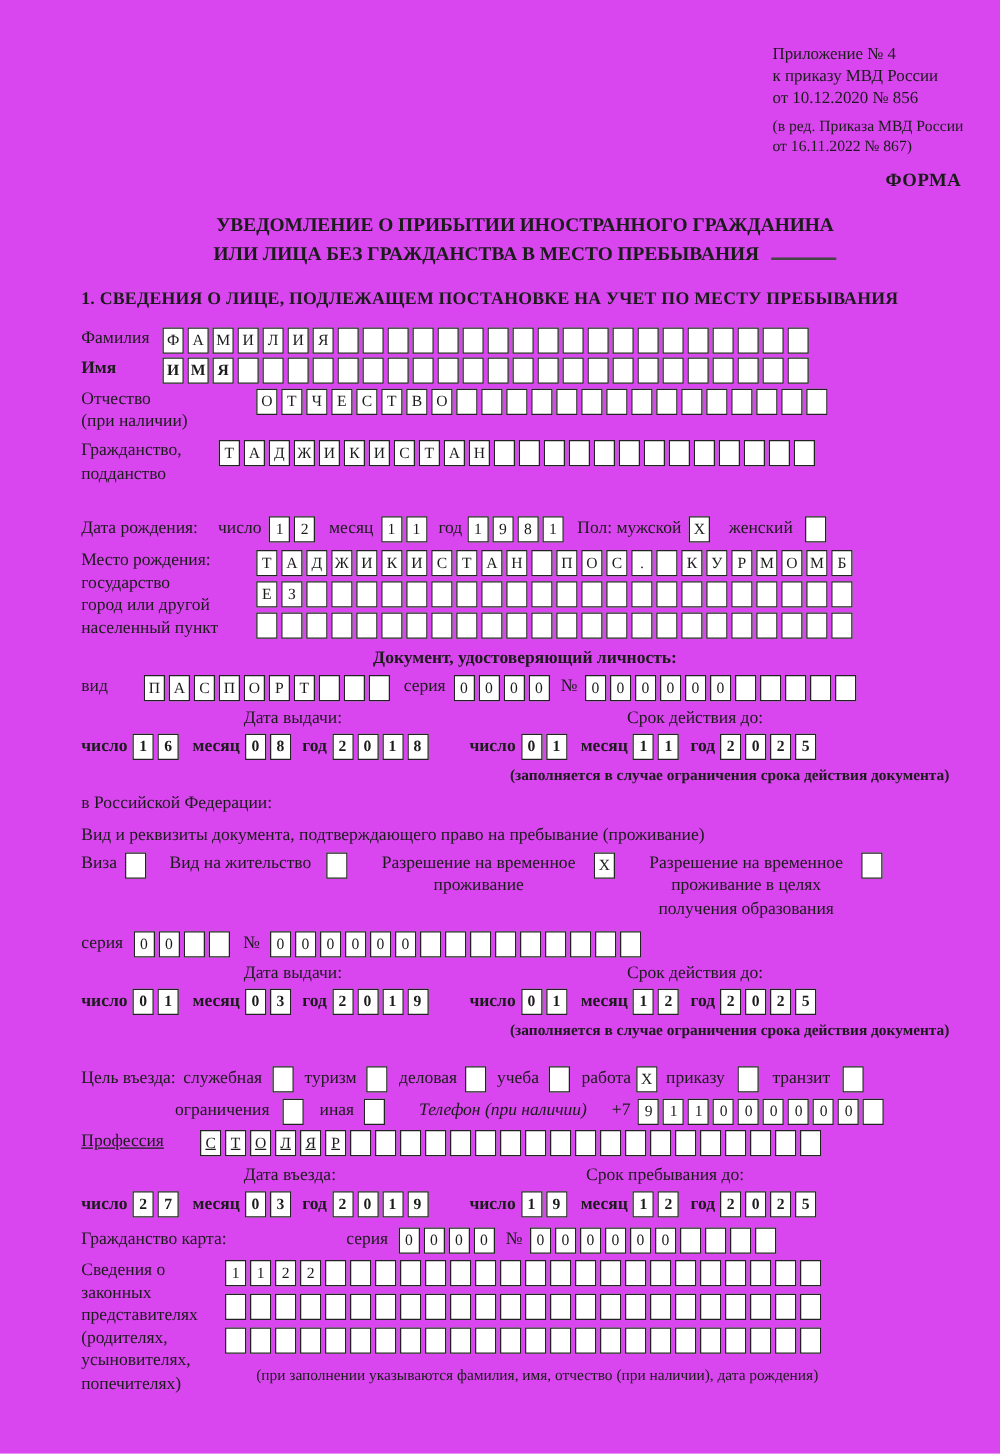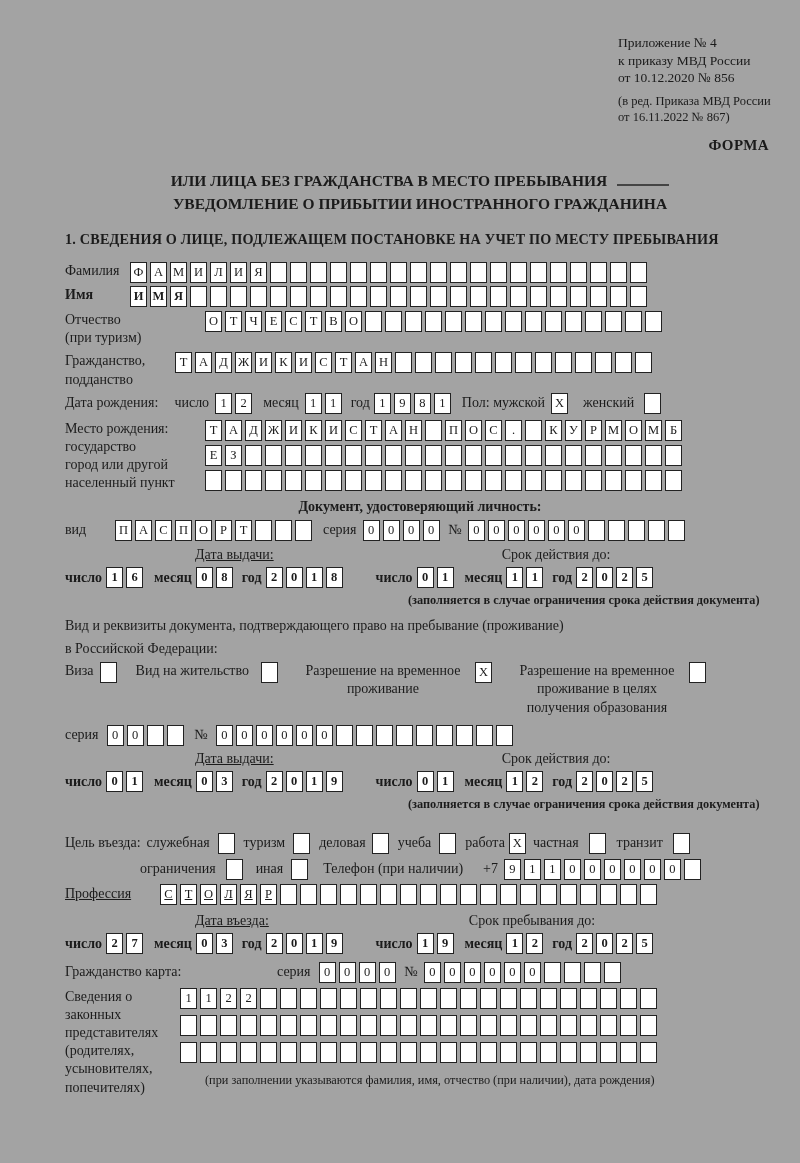--- a/index.html
+++ b/index.html
@@ -2,21 +2,21 @@
 <html><head>
 <meta charset="utf-8">
 <style>
   * { margin:0; padding:0; box-sizing:border-box; }
   html,body { background:#fff; }
   body {
     width:800px; height:1163px;
     font-family:"Liberation Serif","DejaVu Serif",serif;
     color:#1b1b1b;
   }
-  .page { width:800px; height:1163px; padding:34px 25px 0 65px; overflow:hidden; background:#a3a3a3; }
+  .page { width:800px; height:1163px; padding:34px 25px 0 65px; overflow:hidden; background:#d946ef; }
 
   .hdr-block { margin-left:553px; width:172px; font-size:13.5px; line-height:1.3; }
   .hdr-sub { margin-top:6px; font-size:12.5px; line-height:1.3; }
   .forma { text-align:right; font-weight:bold; font-size:15px; margin-top:12px; padding-right:6px; letter-spacing:.4px; }
 
   .title { margin-top:16px; text-align:center; font-weight:bold; font-size:15.5px; line-height:1.45; }
   .uline { display:inline-block; width:52px; height:12px; border-bottom:2px solid #444; margin-left:10px; }
 
   .sect { margin-top:16px; font-weight:bold; font-size:14.2px; letter-spacing:.2px; }
 
@@ -32,31 +32,31 @@
     text-align:center; font-size:12.5px; line-height:18px; background:#fff;
   }
 
   .note { font-size:12.3px; line-height:1.3; }
 
   .lw65  { width:65px; }  .lw95  { width:95px; }
   .lw110 { width:110px; } .lw140 { width:140px; }
   .lw115 { width:115px; } .lw150 { width:150px; }
   .g4{margin-left:4px;} .g6{margin-left:6px;} .g8{margin-left:8px;}
   .g10{margin-left:10px;} .g12{margin-left:12px;} .g16{margin-left:16px;}
-  .g20{margin-left:20px;} .g24{margin-left:12px;} .g30{margin-left:30px;}
+  .g20{margin-left:20px;} .g24{margin-left:24px;font-style:italic;} .g30{margin-left:30px;}
 
   .mt3{margin-top:3px;font-weight:bold;} .mt4{margin-top:4px;} .mt5{margin-top:5px;}
   .mt6{margin-top:6px;} .mt8{margin-top:8px;} .mt10{margin-top:20px;}
-  .mt12{margin-top:4px;} .mt14{margin-top:14px;}
+  .mt12{margin-top:24px;} .mt14{margin-top:14px;}
 
   .colrows > .cells { margin-bottom:4px; }
   .center-h { text-align:center; font-weight:bold; font-size:14px; }
 
   .date-heads { display:flex; font-size:14px; }
-  .dh-left  { margin-left:130px;text-decoration:underline; }
+  .dh-left  { margin-left:130px; }
   .dh-right1 { margin-left:228px; }
   .dh-right2 { margin-left:200px; }
   .date-row { display:flex; align-items:center; }
   .dg { display:flex; align-items:center; flex:none; }
   .dg .lbl { line-height:24px; }
   .note-right { margin-left:343px; }
   .optlbl { width:172px; }
 </style>
 </head>
 <body>
@@ -68,24 +68,24 @@
     <div>к приказу МВД России</div>
     <div>от 10.12.2020 № 856</div>
     <div class="hdr-sub">
       <div>(в ред. Приказа МВД России</div>
       <div>от 16.11.2022 № 867)</div>
     </div>
   </div>
   <div class="forma">ФОРМА</div>
 
   <div class="title">
+    <div>УВЕДОМЛЕНИЕ О ПРИБЫТИИ ИНОСТРАННОГО ГРАЖДАНИНА</div>
     <div>
       <span>ИЛИ ЛИЦА БЕЗ ГРАЖДАНСТВА В МЕСТО ПРЕБЫВАНИЯ</span><span class="uline"></span>
     </div>
-    <div>УВЕДОМЛЕНИЕ О ПРИБЫТИИ ИНОСТРАННОГО ГРАЖДАНИНА</div>
   </div>
 
   <div class="sect">1. СВЕДЕНИЯ О ЛИЦЕ, ПОДЛЕЖАЩЕМ ПОСТАНОВКЕ НА УЧЕТ ПО МЕСТУ ПРЕБЫВАНИЯ</div>
 
   <div class="frow mt14">
     <span class="lbl lw65">Фамилия</span>
     <span class="cells">
         <span class="cell">Ф</span>
         <span class="cell">А</span>
         <span class="cell">М</span>
@@ -142,21 +142,21 @@
         <span class="cell"></span>
         <span class="cell"></span>
         <span class="cell"></span>
         <span class="cell"></span>
         <span class="cell"></span>
       </span>
   </div>
 
   <div class="frow mt4">
     <span class="lbl ml lw140">Отчество
-(при туризм)</span>
+(при наличии)</span>
     <span class="cells">
         <span class="cell">О</span>
         <span class="cell">Т</span>
         <span class="cell">Ч</span>
         <span class="cell">Е</span>
         <span class="cell">С</span>
         <span class="cell">Т</span>
         <span class="cell">В</span>
         <span class="cell">О</span>
         <span class="cell"></span>
@@ -402,22 +402,22 @@
       <span class="cells g4">
           <span class="cell">2</span>
           <span class="cell">0</span>
           <span class="cell">2</span>
           <span class="cell">5</span>
         </span>
     </span>
   </div>
   <div class="note note-right mt3">(заполняется в случае ограничения срока действия документа)</div>
 
+  <div class="lbl mt5">в Российской Федерации:</div>
   <div class="lbl mt8">Вид и реквизиты документа, подтверждающего право на пребывание (проживание)</div>
-  <div class="lbl mt5">в Российской Федерации:</div>
 
   <div class="frow mt4">
     <span class="lbl">Виза</span>
     <span class="cells g6">
         <span class="cell"></span>
       </span>
     <span class="lbl g16">Вид на жительство</span>
     <span class="cells g12">
         <span class="cell"></span>
       </span>
@@ -523,21 +523,21 @@
         <span class="cell"></span>
       </span>
     <span class="lbl g6">учеба</span>
     <span class="cells g8">
         <span class="cell"></span>
       </span>
     <span class="lbl g6">работа</span>
     <span class="cells g4">
         <span class="cell">X</span>
       </span>
-    <span class="lbl g4">частная</span>
+    <span class="lbl g4">приказу</span>
     <span class="cells g10">
         <span class="cell"></span>
       </span>
     <span class="lbl g8">транзит</span>
     <span class="cells g10">
         <span class="cell"></span>
       </span>
   </div>
 
   <div class="frow mt5" style="align-items:center;">

